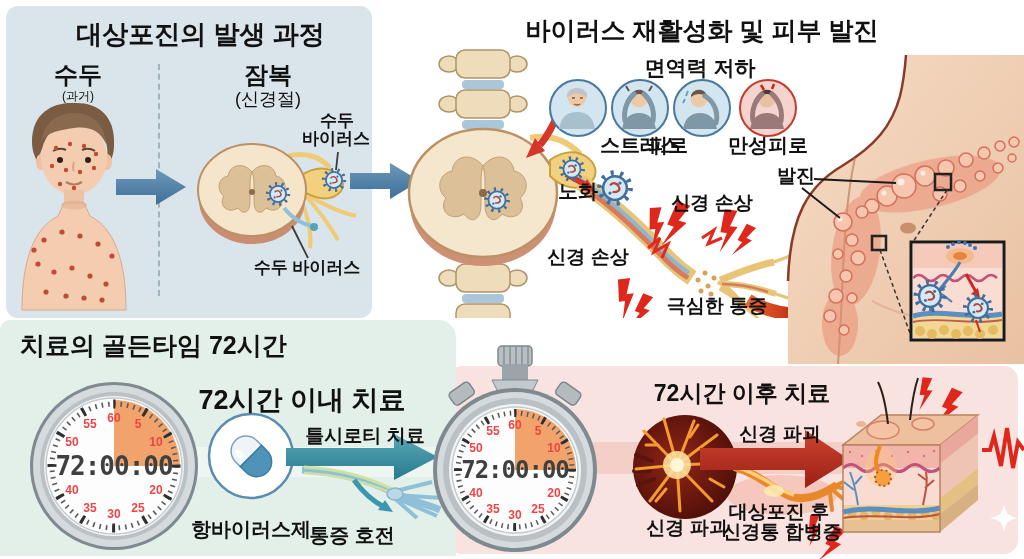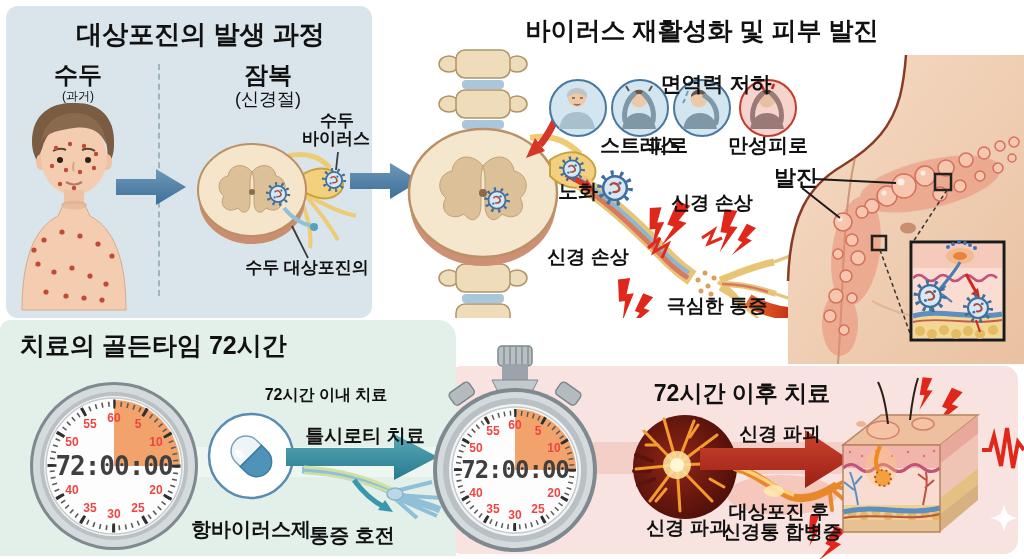--- a/index.html
+++ b/index.html
@@ -455,35 +455,35 @@
     <polygon points="55,73 152,73 152,160 55,160" fill="none" stroke="#b8825e" stroke-width="1.5"></polygon>
   </svg>
 
   <div class="t" style="left:190px;top:20px;font-size:26px;padding-left:21px;">대상포진의 발생 과정</div>
   <div class="t" style="left:78px;top:62px;font-size:24px;">수두</div>
   <div class="t" style="left:78px;top:90px;font-size:12px;font-weight:normal;">(과거)</div>
   <div class="t" style="left:268px;top:62px;font-size:24px;">잠복</div>
   <div class="t" style="left:268px;top:90px;font-size:18px;font-weight:normal;">(신경절)</div>
   <div class="t" style="left:337px;top:112px;font-size:17px;">수두</div>
   <div class="t" style="left:336px;top:130px;font-size:17px;">바이러스</div>
-  <div class="t" style="left:307px;top:259px;font-size:17px;">수두 대상포진의</div>
+  <div class="t" style="left:307px;top:259px;font-size:17px;">수두 바이러스</div>
 
   <div class="t" style="left:702px;top:17px;font-size:25px;">바이러스 재활성화 및 피부 발진</div>
-  <div class="t" style="left:700px;top:72px;font-size:21px;margin-left:16px;">면역력 저하</div>
+  <div class="t" style="left:700px;top:56px;font-size:21px;">면역력 저하</div>
   <div class="t" style="left:578px;top:134px;font-size:20px;margin-top:46px;">노화</div>
   <div class="t" style="left:640px;top:134px;font-size:20px;">스트레스</div>
   <div class="t" style="left:668px;top:134px;font-size:20px;">피로</div>
   <div class="t" style="left:768px;top:134px;font-size:20px;">만성피로</div>
   <div class="t" style="left:712px;top:193px;font-size:19px;">신경 손상</div>
   <div class="t" style="left:588px;top:247px;font-size:19px;">신경 손상</div>
   <div class="t" style="left:717px;top:296px;font-size:19px;">극심한 통증</div>
-  <div class="t" style="left:796px;top:166px;font-size:22px;">발진</div>
+  <div class="t" style="left:796px;top:166px;font-size:19px;">발진</div>
 
   <div class="tl" style="left:20px;top:332px;font-size:25px;">치료의 골든타임 72시간</div>
-  <div class="t" style="left:302px;top:386px;font-size:16px;margin-left:24px;">72시간 이내 치료</div>
+  <div class="t" style="left:302px;top:386px;font-size:27px;">72시간 이내 치료</div>
   <div class="t" style="left:365px;top:426px;font-size:19px;">틀시로티 치료</div>
   <div class="t" style="left:251px;top:518px;font-size:20px;">항바이러스제</div>
   <div class="t" style="left:352px;top:524px;font-size:20px;text-align:center;">통증 호전</div>
   <div class="t" style="left:742px;top:381px;font-size:23px;">72시간 이후 치료</div>
   <div class="t" style="left:780px;top:424px;font-size:19px;">신경 파괴</div>
   <div class="t" style="left:687px;top:518px;font-size:19px;">신경 파괴</div>
   <div class="t" style="left:779px;top:502px;font-size:19px;">대상포진 후</div>
   <div class="t" style="left:782px;top:522px;font-size:19px;">신경통 합병증</div>
 
   <div class="timer" style="left:114px;top:466px;font-size:26px;">72:00:00</div>

